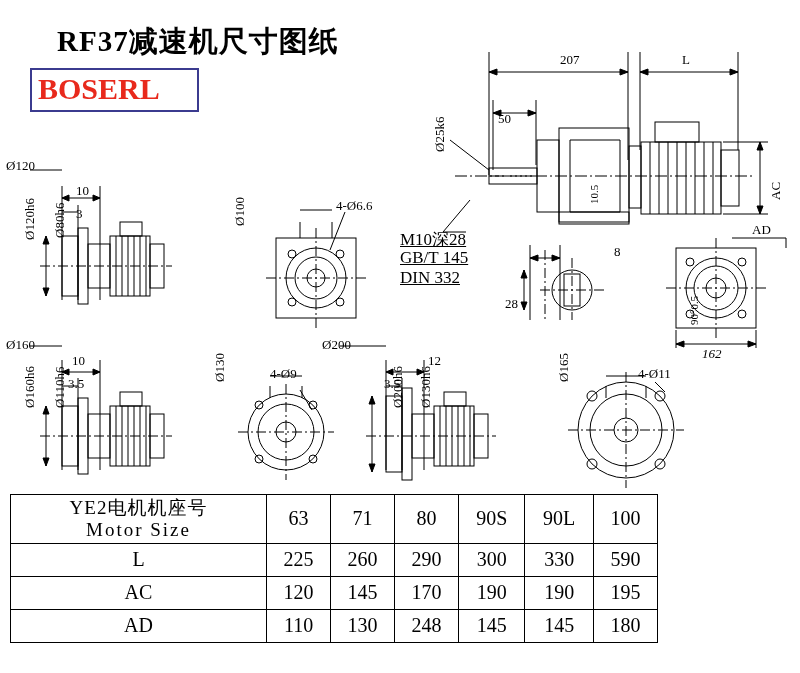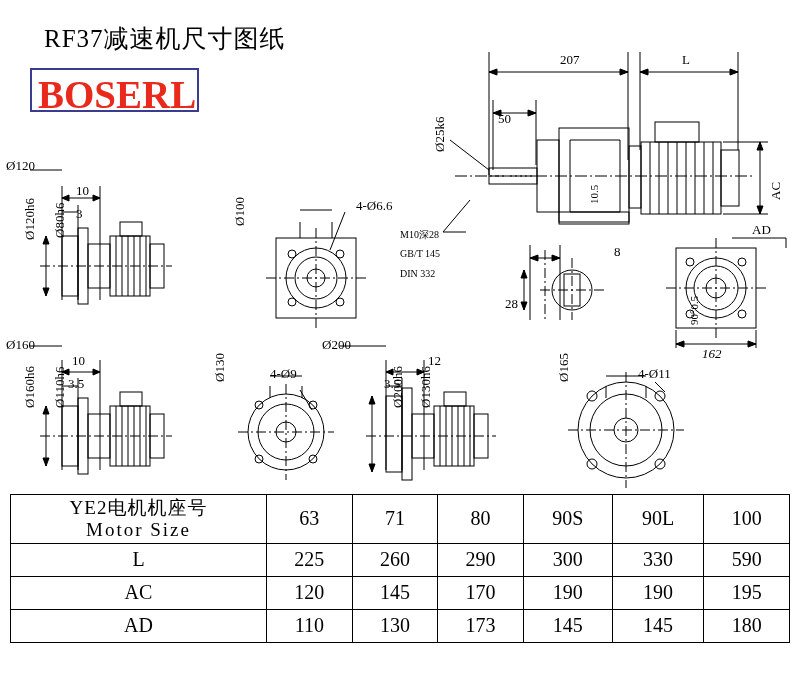--- a/index.html
+++ b/index.html
@@ -6,50 +6,50 @@
   body{
     width:800px;height:673px;
     background:#ffffff;
     font-family:"Liberation Serif", serif;
     color:#000;
     position:relative;
     overflow:hidden;
   }
   .abs{position:absolute;}
   .title{
-    left:44px;top:22px;
-    font-size:25px;
-    font-weight:normal;
+    left:57px;top:22px;
+    font-size:29px;
+    font-weight:bold;
     letter-spacing:1px;
     font-family:"Liberation Serif", serif;
   }
   .logo-box{
     left:30px;top:68px;
     width:165px;height:40px;
     border:2px solid #3b3b8f;
     background:#fff;
   }
   .logo-text{
     left:38px;top:72px;
-    font-size:39px;
+    font-size:30px;
     font-weight:bold;
     color:#e8291c;
     letter-spacing:0px;
     font-family:"Liberation Serif", serif;
   }
   .dim{font-size:13px;font-family:"Liberation Serif", serif;}
   .dim-sm{font-size:11px;font-family:"Liberation Serif", serif;}
-  .dim-lg{font-size:10px;font-family:"Liberation Serif", serif;}
+  .dim-lg{font-size:17px;font-family:"Liberation Serif", serif;text-decoration:underline;}
   .rot90{transform:rotate(-90deg);transform-origin:left top;white-space:nowrap;}
 
   
   table.spec{
     position:absolute;
     left:10px;top:494px;
-    width:780px;
+    width:648px;
     border-collapse:collapse;
     font-family:"Liberation Serif", serif;
   }
   table.spec td{
     border:1px solid #000;
     text-align:center;
     font-size:20px;
     padding:2px 0;
     height:28px;
   }
@@ -305,21 +305,21 @@
 
 <div class="abs dim" style="left:752px;top:222px;">AD</div>
 <div class="abs dim" style="left:702px;top:346px;font-style:italic;">162</div>
 <div class="abs dim-sm rot90" style="left:688px;top:325px;">90°0.5</div>
 
 <div class="abs dim" style="left:6px;top:158px;">Ø120</div>
 <div class="abs dim" style="left:76px;top:183px;">10</div>
 <div class="abs dim" style="left:76px;top:206px;">3</div>
 <div class="abs dim rot90" style="left:22px;top:240px;">Ø120h6</div>
 <div class="abs dim rot90" style="left:52px;top:238px;">Ø80h6</div>
-<div class="abs dim" style="left:356px;top:198px;">4-Ø6.6</div>
+<div class="abs dim" style="left:336px;top:198px;">4-Ø6.6</div>
 <div class="abs dim rot90" style="left:232px;top:226px;">Ø100</div>
 
 <div class="abs dim" style="left:6px;top:337px;">Ø160</div>
 <div class="abs dim" style="left:72px;top:353px;">10</div>
 <div class="abs dim" style="left:68px;top:376px;">3.5</div>
 <div class="abs dim rot90" style="left:22px;top:408px;">Ø160h6</div>
 <div class="abs dim rot90" style="left:52px;top:408px;">Ø110h6</div>
 <div class="abs dim" style="left:270px;top:366px;">4-Ø9</div>
 <div class="abs dim rot90" style="left:212px;top:382px;">Ø130</div>
 
@@ -360,19 +360,19 @@
       <td>145</td>
       <td>170</td>
       <td>190</td>
       <td>190</td>
       <td>195</td>
     </tr>
     <tr>
       <td class="lbl">AD</td>
       <td>110</td>
       <td>130</td>
-      <td>173</td>
+      <td>248</td>
       <td>145</td>
       <td>145</td>
       <td>180</td>
     </tr>
   </tbody>
 </table>
 
 </body></html>

